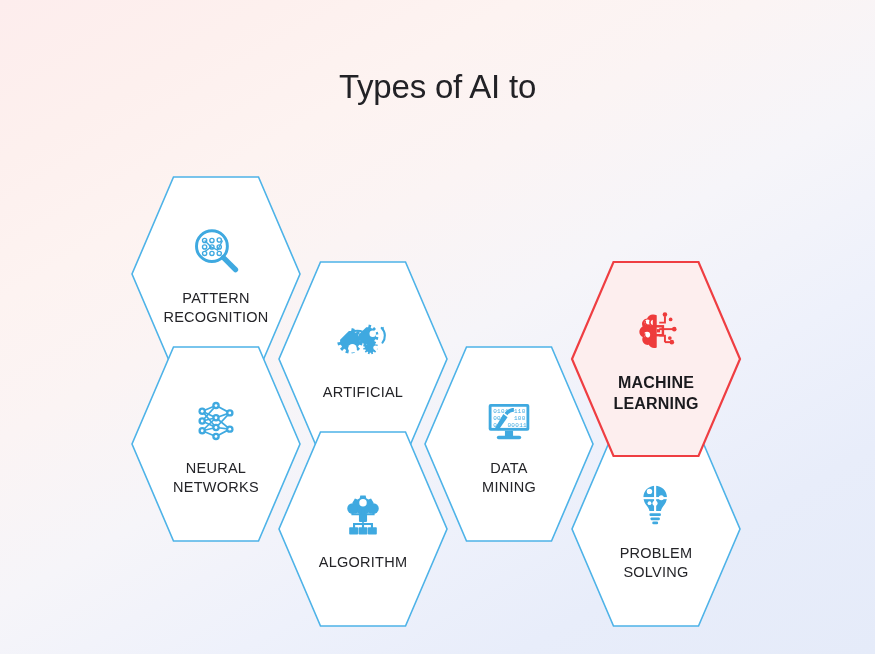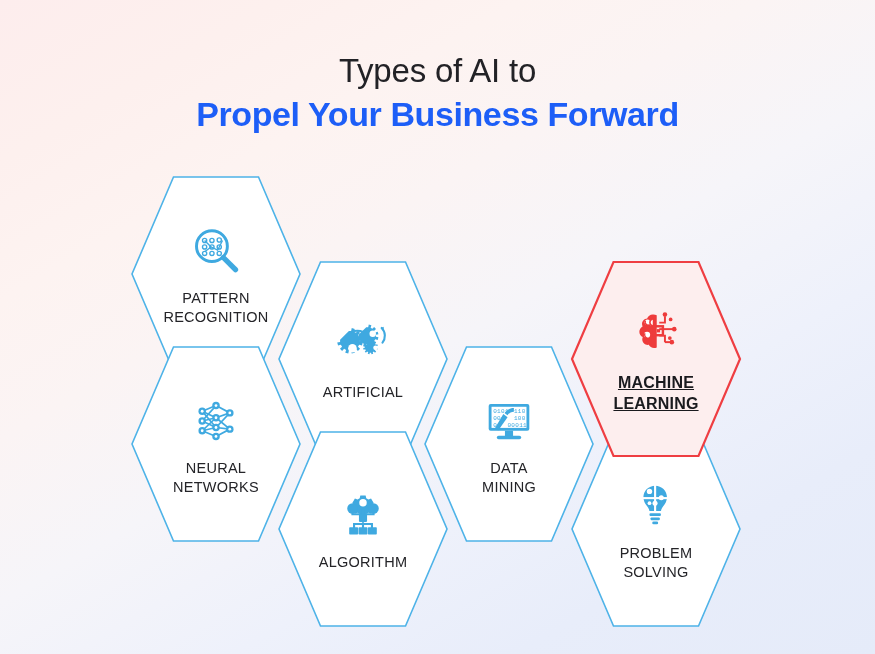--- a/index.html
+++ b/index.html
@@ -26,21 +26,21 @@
         #f6f5f9 52%,
         #eef1fb 68%,
         #e8edfa 82%,
         #e5ebf9 100%);
     overflow: hidden;
   }
   
   #title-block {
     position: absolute;
     left: 0;
-    top: 52px;
+    top: 68px;
     width: 875px;
     text-align: center;
     user-select: none;
   }
   #title-line1 {
     display: block;
     font-size: 33px;
     font-weight: 400;
     color: #222226;
     letter-spacing: -0.2px;
@@ -109,31 +109,29 @@
     text-align: center;
     letter-spacing: 0.25px;
     white-space: pre-line;
     font-weight: 400;
   }
   .hex.highlight .hex-label {
     font-weight: 700;
     font-size: 16px;
     letter-spacing: 0.2px;
     color: #1a1a1e;
-    text-decoration: underline;
   }
 </style>
 </head>
 <body>
 
 <div id="canvas">
 
   <div id="title-block">
     <span id="title-line1">Types of AI to</span>
-    <span id="title-line2">Propel Your Business Forward</span>
   </div>
 
   <div id="hex-grid">
       <div class="hex" style="left: 131px; top: 176px; z-index: 2;">
     <svg class="hex-shape" viewBox="0 0 170 196">
       <polygon points="42.5,1 127.5,1 169,98 127.5,195 42.5,195 1,98" fill="#ffffff" stroke="#4eb3e8" stroke-width="1.6"></polygon>
     </svg>
     <div class="hex-content">
       <div class="hex-icon">
 

